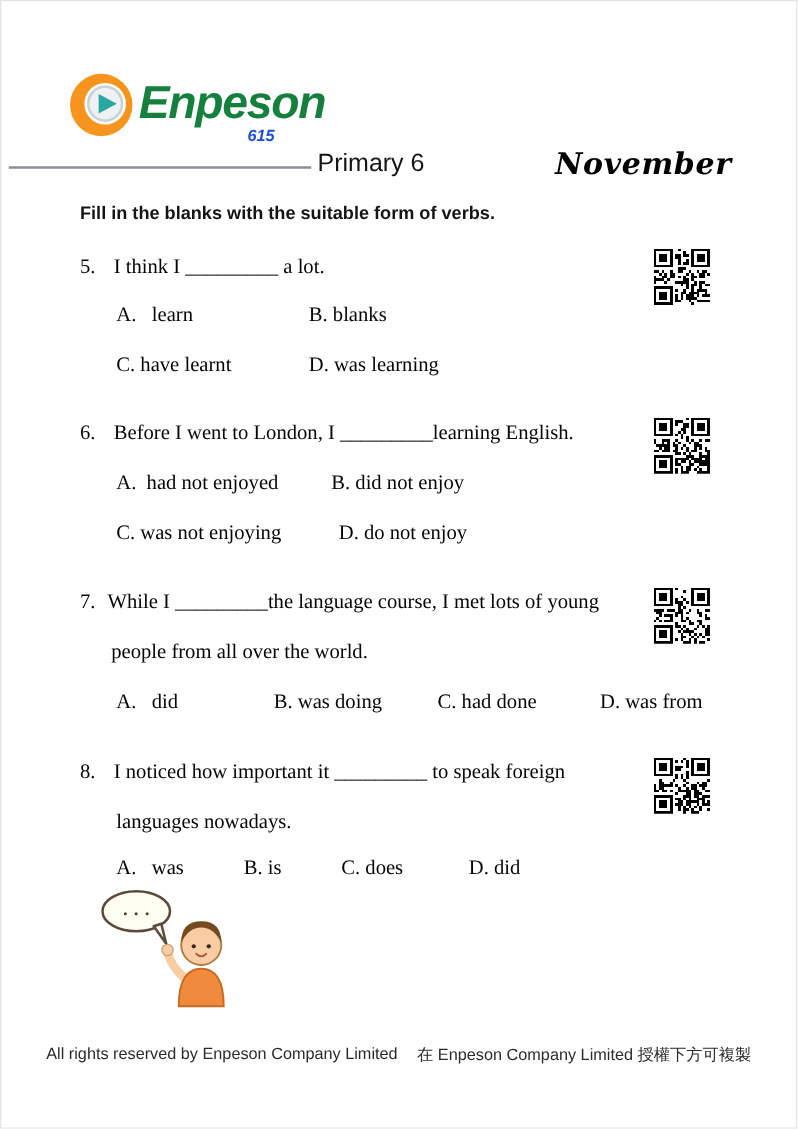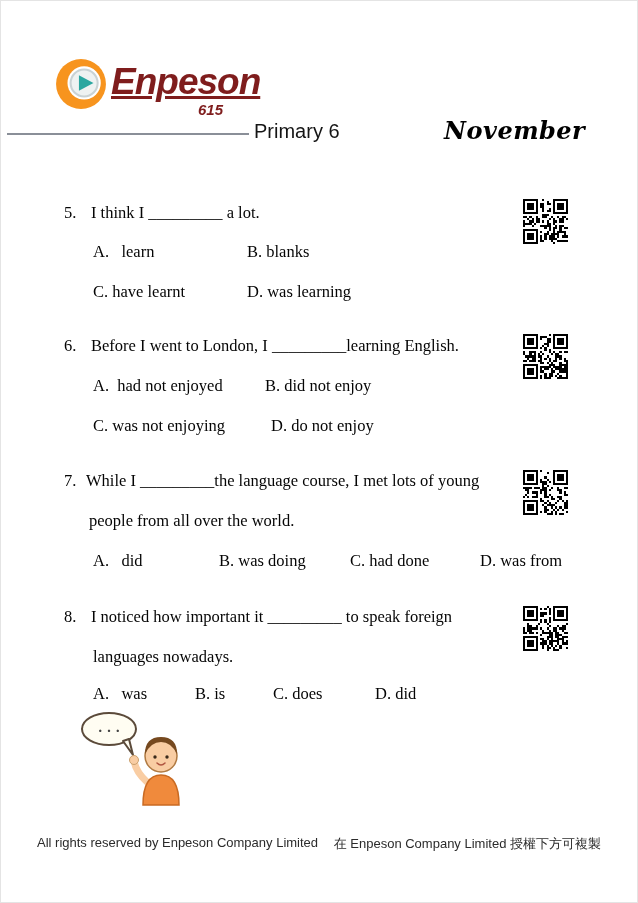--- a/index.html
+++ b/index.html
@@ -12,26 +12,26 @@
     font-family: "Liberation Serif", serif;
     color: #000;
     overflow: hidden;
   }
   .abs { position: absolute; }
 
   
   .brand-name {
     font-family: "Liberation Sans", sans-serif;
     font-style: italic; font-weight: bold;
-    font-size: 37px; color: #7f1d1d; letter-spacing: -1px; text-decoration: underline;
+    font-size: 37px; color: #15803d; letter-spacing: -1px;
   }
   .brand-number {
     font-family: "Liberation Sans", sans-serif;
     font-style: italic; font-weight: bold;
-    font-size: 15px; color: #7f1d1d;
+    font-size: 13px; color: #1d4ed8;
   }
   .rule { background: #8a8f98; height: 2px; }
   .page-title {
     font-family: "Liberation Sans", sans-serif;
     font-size: 20px; color: #151515;
   }
   .month {
     font-family: "DejaVu Serif", serif;
     font-style: italic; font-weight: bold;
     font-size: 24px; color: #000; letter-spacing: 0.5px;
@@ -69,20 +69,21 @@
     <path d="M23 16.5 L37 24 L23 31.5 Z" fill="#2aa7a0"></path>
   </svg>
   <span class="abs brand-name" style="left:110px; top:60px;">Enpeson</span>
   <span class="abs brand-number" style="left:197px; top:100px;">615</span>
 
   <div class="abs rule" style="left:6px; top:132px; width:242px;"></div>
 
   <div class="abs page-title" style="left:253px; top:119px;">Primary 6</div>
   <div class="abs month" style="left:443px; top:115px;">November</div>
 
+  <div class="abs instructions" style="left:63px; top:162px;">Fill in the blanks with the suitable form of verbs.</div>
 
   <div>
     <span class="abs q-num" style="left:63px; top:202px;">5.</span>
     <span class="abs q-text" style="left:90px; top:202px;">I think I _________ a lot.</span>
     <span class="abs opt" style="left:92px; top:241px;">A.   learn</span>
     <span class="abs opt" style="left:246px; top:241px;">B. blanks</span>
     <span class="abs opt" style="left:92px; top:281px;">C. have learnt</span>
     <span class="abs opt" style="left:246px; top:281px;">D. was learning</span>
     <div class="abs qr" style="left:522px; top:198px;"><svg viewBox="0 0 21 21" width="100%" height="100%" shape-rendering="crispEdges" fill="#000">
           <g transform="translate(0,0)">

